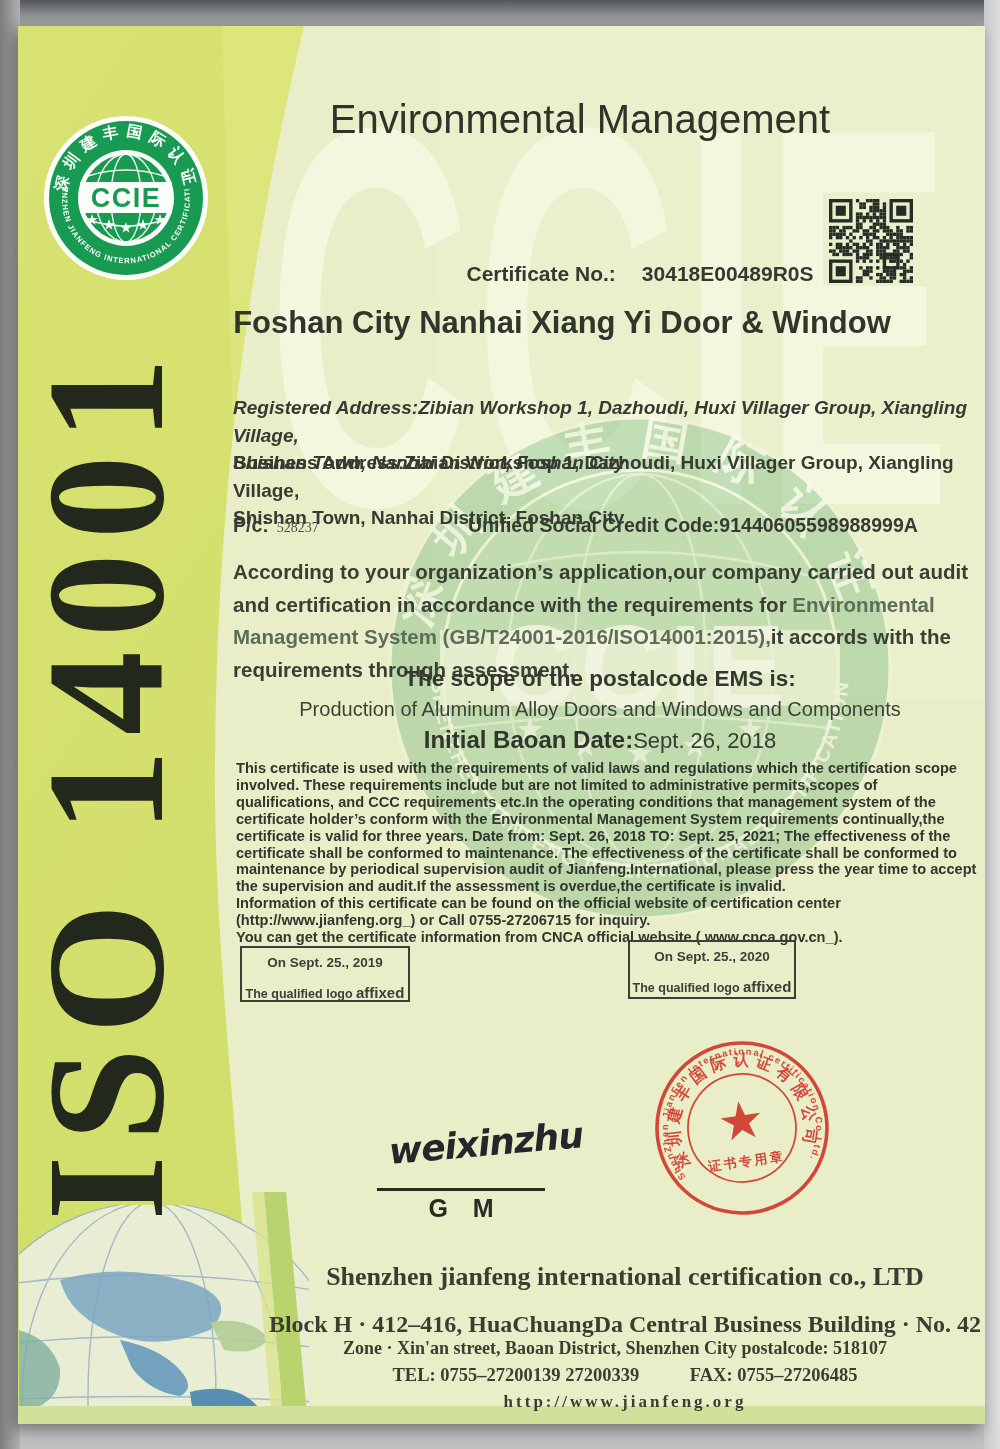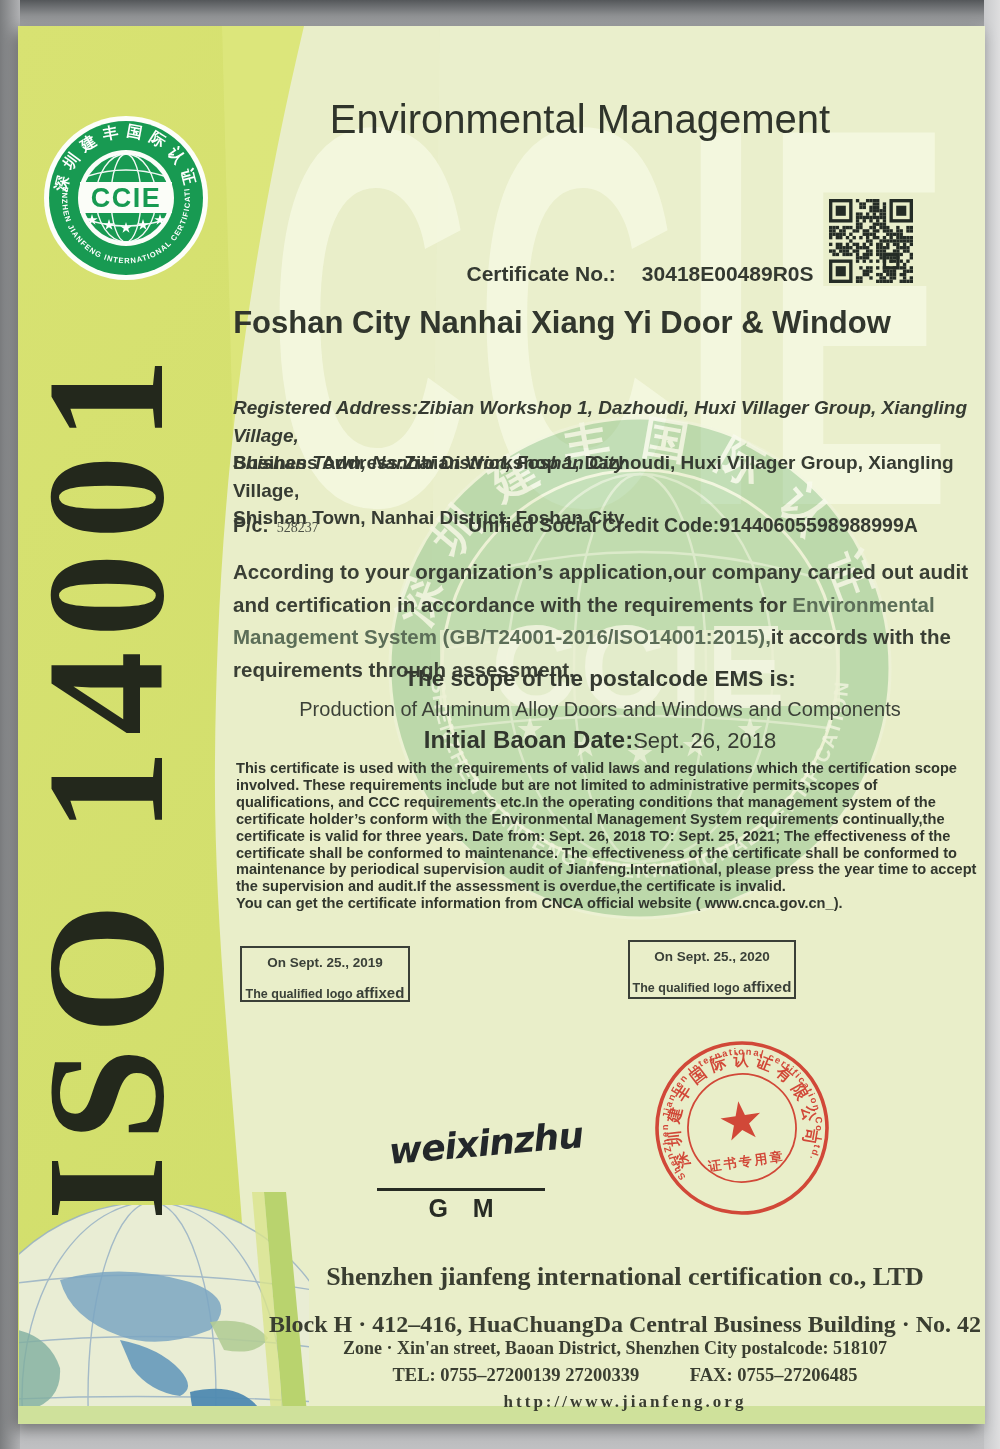--- a/index.html
+++ b/index.html
@@ -488,20 +488,21 @@
   <div class="t" id="statement"><span>According to your organization’s application,our company carried out audit and certification in accordance with the requirements for </span><span class="seg-g">Environmental Management System (GB/T24001-2016/ISO14001:2015),</span><span>it accords with the requirements through assessment.</span></div>
 
   <div class="t ctr" id="scope-h">The scope of the postalcode EMS is:</div>
   <div class="t ctr" id="scope-v">Production of Aluminum Alloy Doors and Windows and Components</div>
   <div class="t ctr" id="issued">
     <span class="lbl">Initial Baoan Date:</span><span class="val">Sept. 26, 2018</span>
   </div>
 
   <div class="t" id="fineprint">
     <p><span>This certificate is used with the requirements of valid laws and regulations which the certification scope involved. These requirements include but are not limited to administrative permits,scopes of qualifications, and CCC requirements etc.In the operating conditions that management system of the certificate holder’s conform with the </span><span class="seg-b">Environmental Management System</span><span> requirements continually,the certificate is valid for three years. Date from:   Sept. 26, 2018 TO: Sept. 25, 2021; The effectiveness of the certificate shall be conformed to maintenance. The effectiveness of the certificate shall be conformed to maintenance by periodical supervision audit of Jianfeng.International, please press the year time to accept the supervision and audit.If the assessment is overdue,the certificate is invalid.</span></p>
+    <p>Information of this certificate can be found on the official website of certification center (http://www.jianfeng.org_) or Call 0755-27206715 for inquiry.</p>
     <p>You can get the certificate information from CNCA official website ( www.cnca.gov.cn_).</p>
   </div>
 
   <div class="affix-box" id="box1">
     <div class="d">On Sept. 25., 2019</div>
     <div class="l"><span>The qualified logo</span> <b>affixed</b></div>
   </div>
   <div class="affix-box" id="box2">
     <div class="d">On Sept. 25., 2020</div>
     <div class="l"><span>The qualified logo</span> <b>affixed</b></div>

